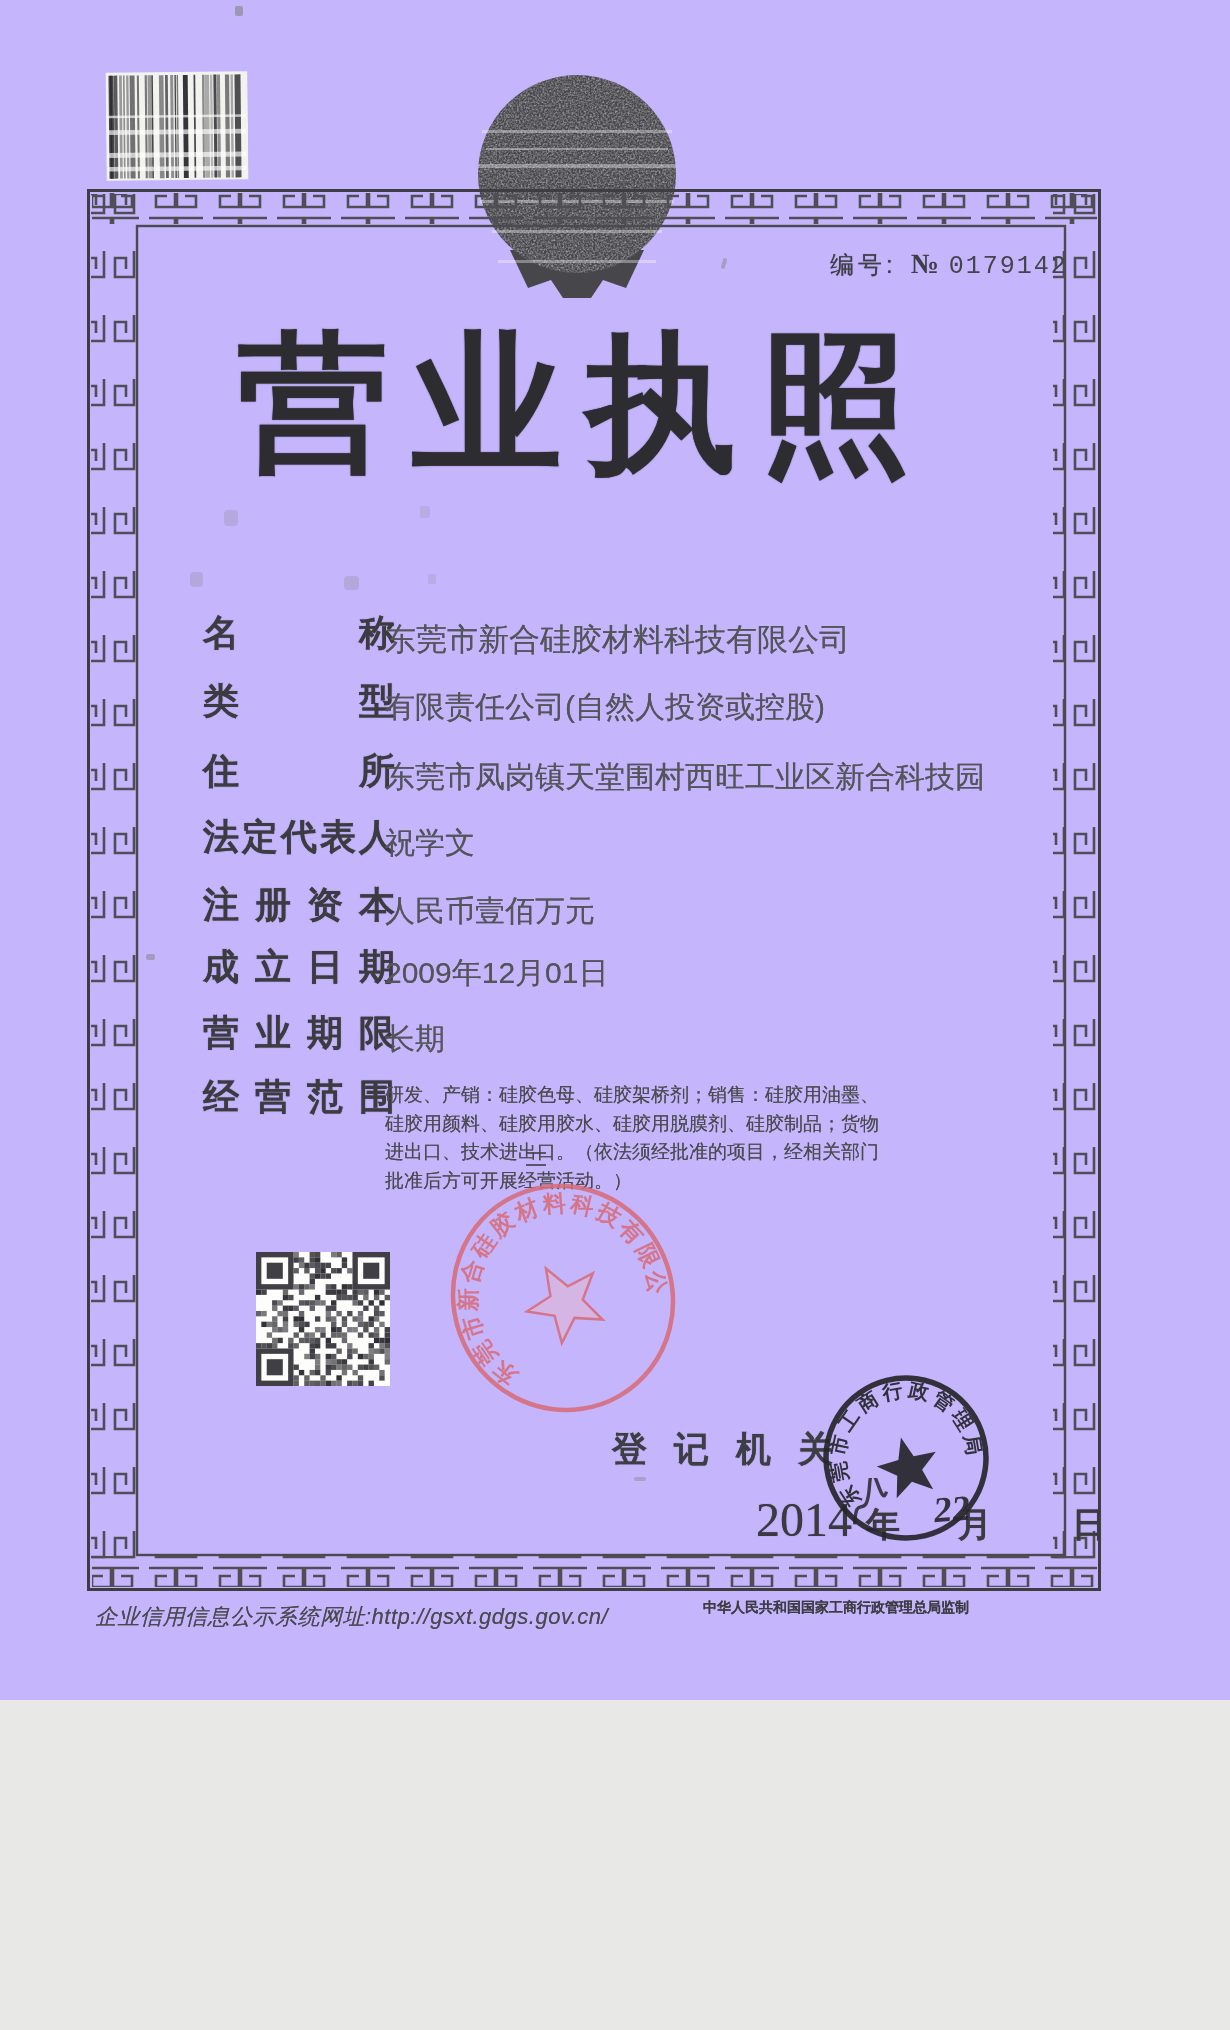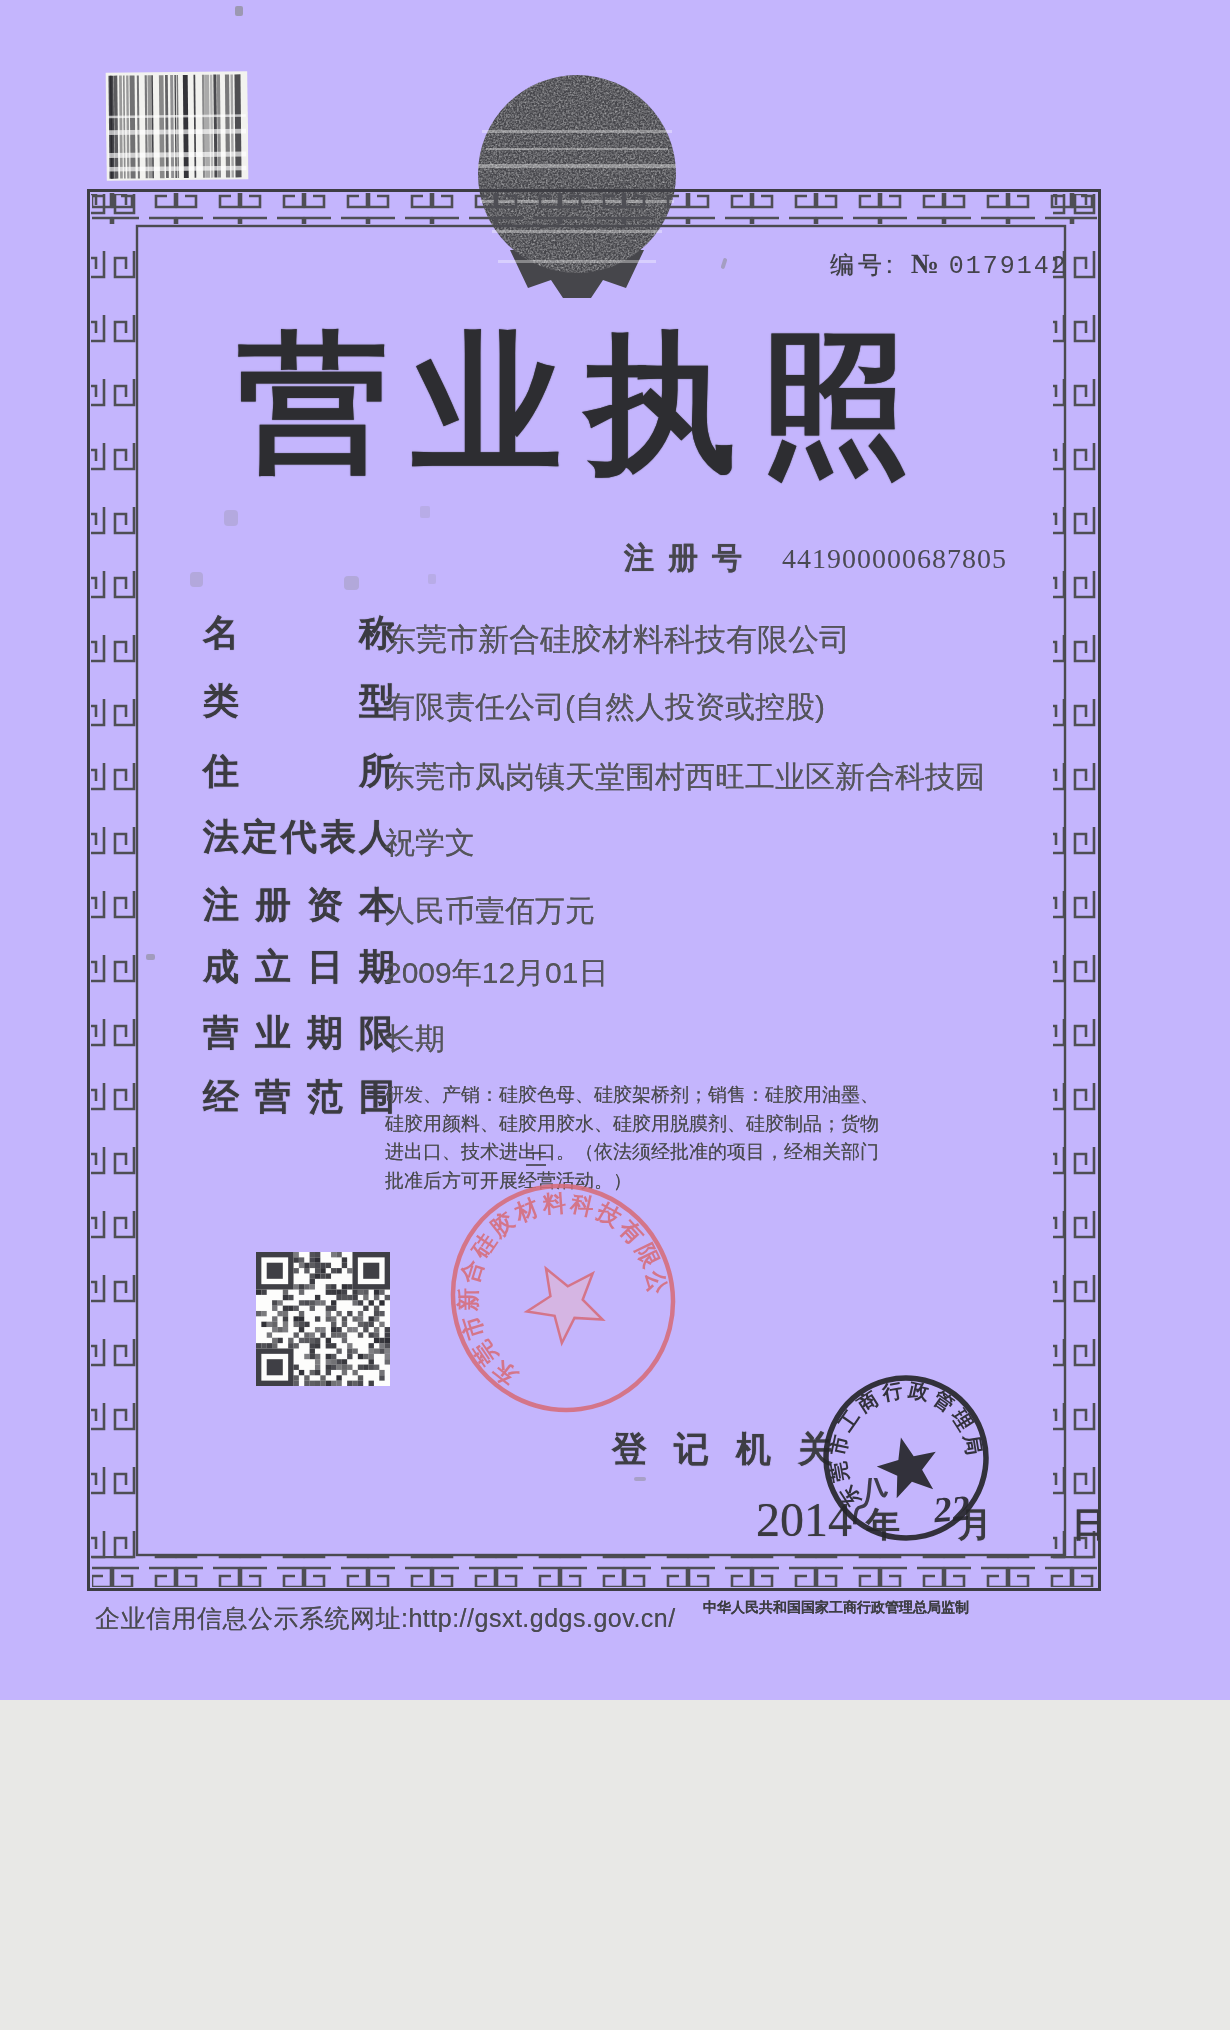--- a/index.html
+++ b/index.html
@@ -27,21 +27,21 @@
   .registrar-label{position:absolute;left:612px;top:1426px;font-size:35px;font-weight:600;letter-spacing:27px;color:#3d3d44;text-shadow:0 0 .9px #55555c;}
   .date-line{position:absolute;left:756px;top:1492px;font-size:34px;color:#3a3a40;display:flex;align-items:baseline;text-shadow:0 0 .8px #55555c;}
   .date-year{font-family:"Liberation Serif","DejaVu Serif",serif;font-size:48px;}
   .date-unit{font-weight:600;}
   .u-year{margin-left:14px;}
   .u-month{margin-left:58px;}
   .u-day{margin-left:80px;}
   .hand-day{position:absolute;left:934px;top:1488px;font-size:36px;font-weight:700;color:#26262b;
             transform:skewX(-8deg) rotate(-4deg);opacity:.9;font-family:"Liberation Serif",serif;}
   
-  .footer-left{position:absolute;left:95px;top:1602px;font-size:25px;color:#4a4a52;letter-spacing:.5px;text-shadow:0 0 .5px #66666c;}
+  .footer-left{position:absolute;left:95px;top:1602px;font-size:22px;color:#4a4a52;letter-spacing:.5px;text-shadow:0 0 .5px #66666c;font-style:italic;}
   .footer-right{position:absolute;left:703px;top:1599px;font-size:14px;font-weight:600;color:#3c3c42;text-shadow:0 0 .6px #55555c;}
   
   .speck{position:absolute;background:#8b8b92;border-radius:2px;opacity:.55;}
   .mark3{position:absolute;width:20px;height:10px;border-top:2.5px solid #3f3f45;border-bottom:2.5px solid #3f3f45;opacity:.8;}
 </style>
 </head>
 <body>
 
 <div class="page">
 
@@ -139,24 +139,20 @@
     <span class="serial-number">0179142</span>
   </div>
 
   <div class="doc-title">
       <span>营</span>
       <span>业</span>
       <span>执</span>
       <span>照</span>
     </div>
 
-  <div class="reg-row">
-    <span class="reg-label">注册号</span>
-    <span class="reg-number">441900000687805</span>
-  </div>
 
   <div class="frow" style="top:612px;">
     <div class="flabel">
         <span>名</span>
         <span>称</span>
       </div>
     <div class="fvalue name">东莞市新合硅胶材料科技有限公司</div>
   </div>
   <div class="frow" style="top:680px;">
     <div class="flabel">

